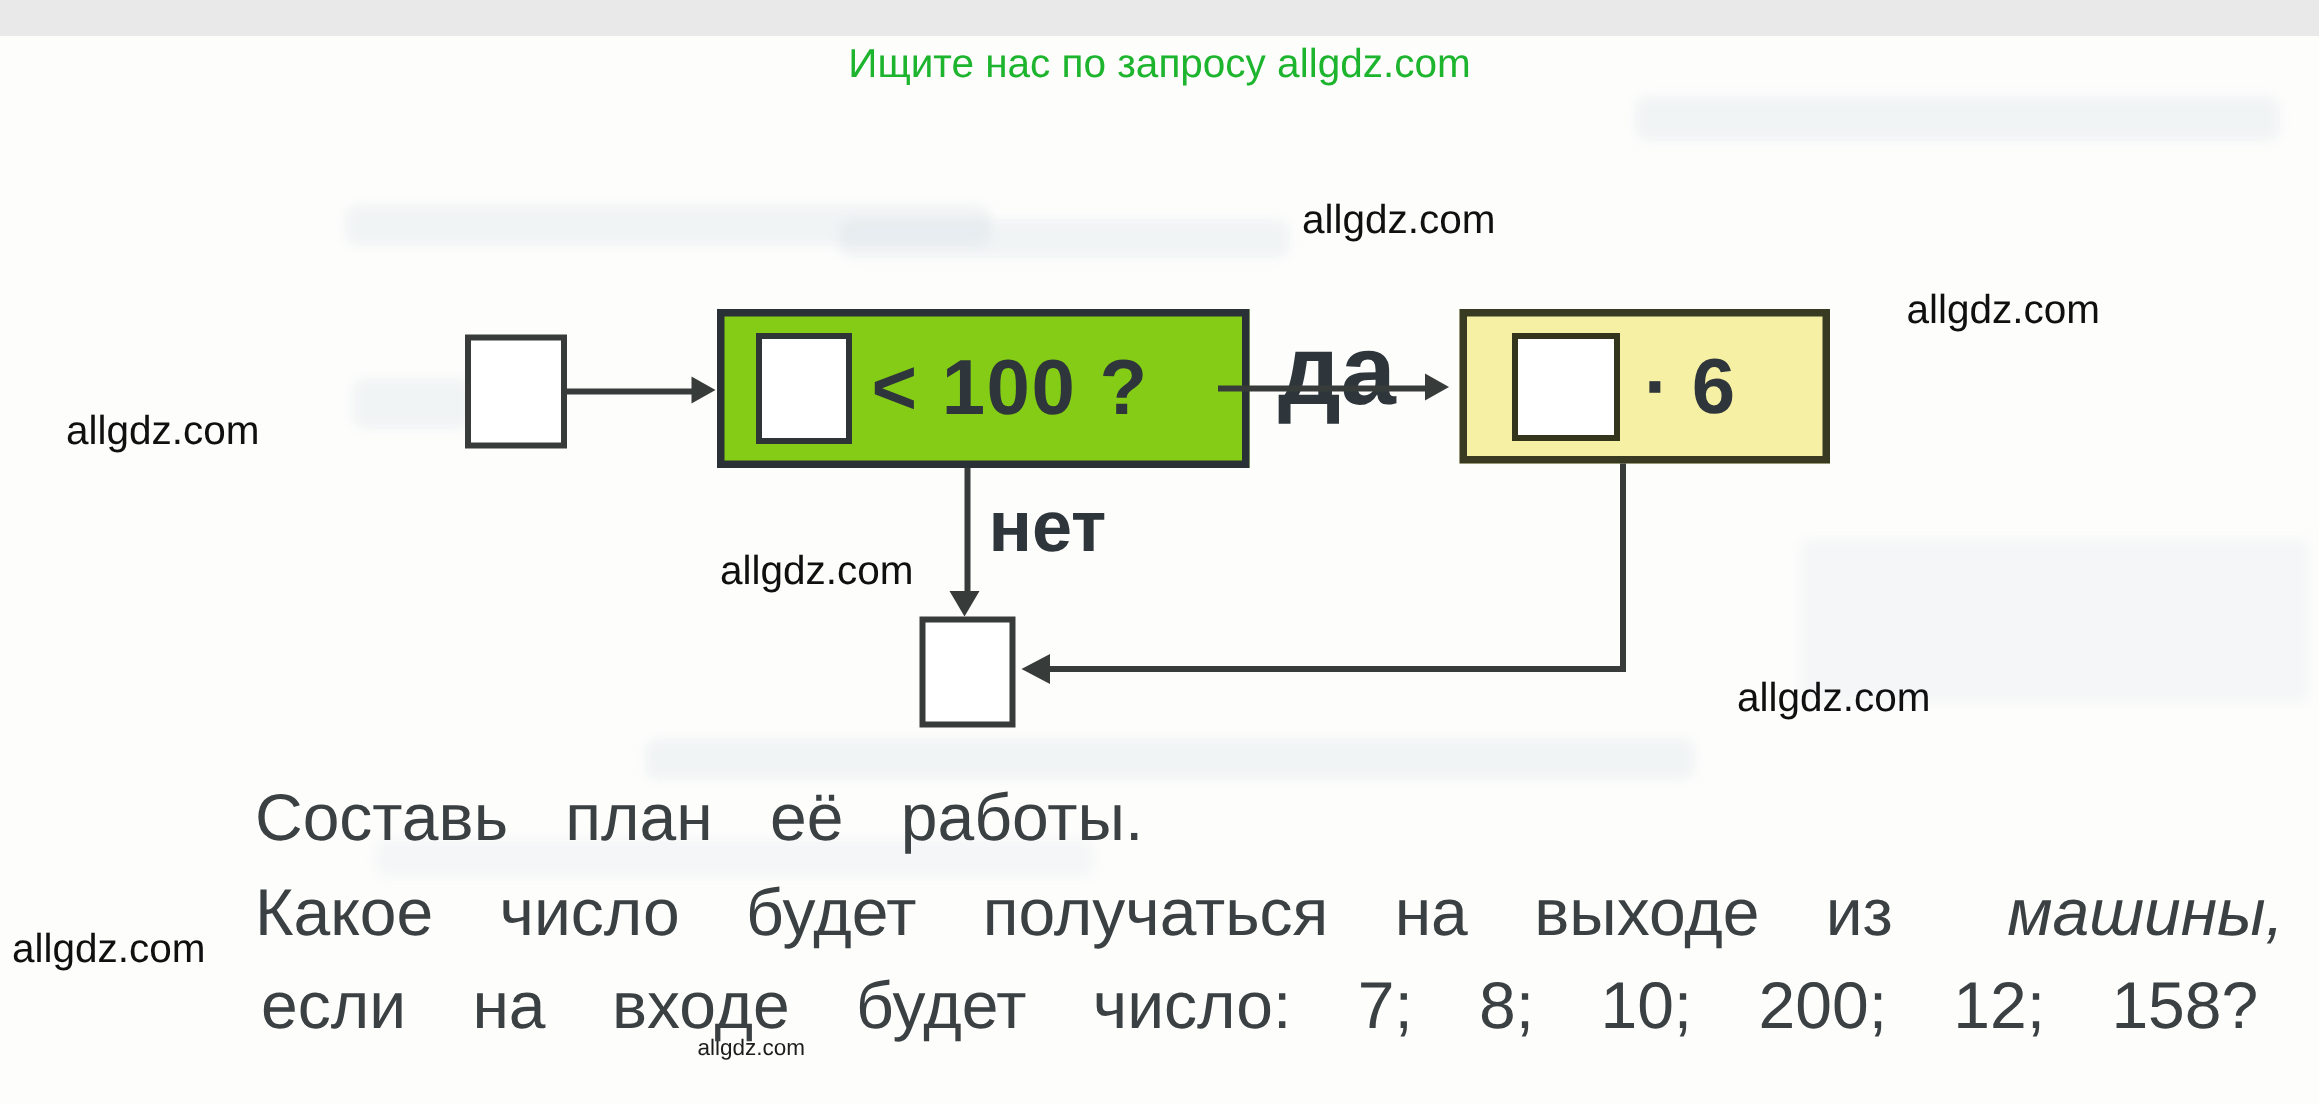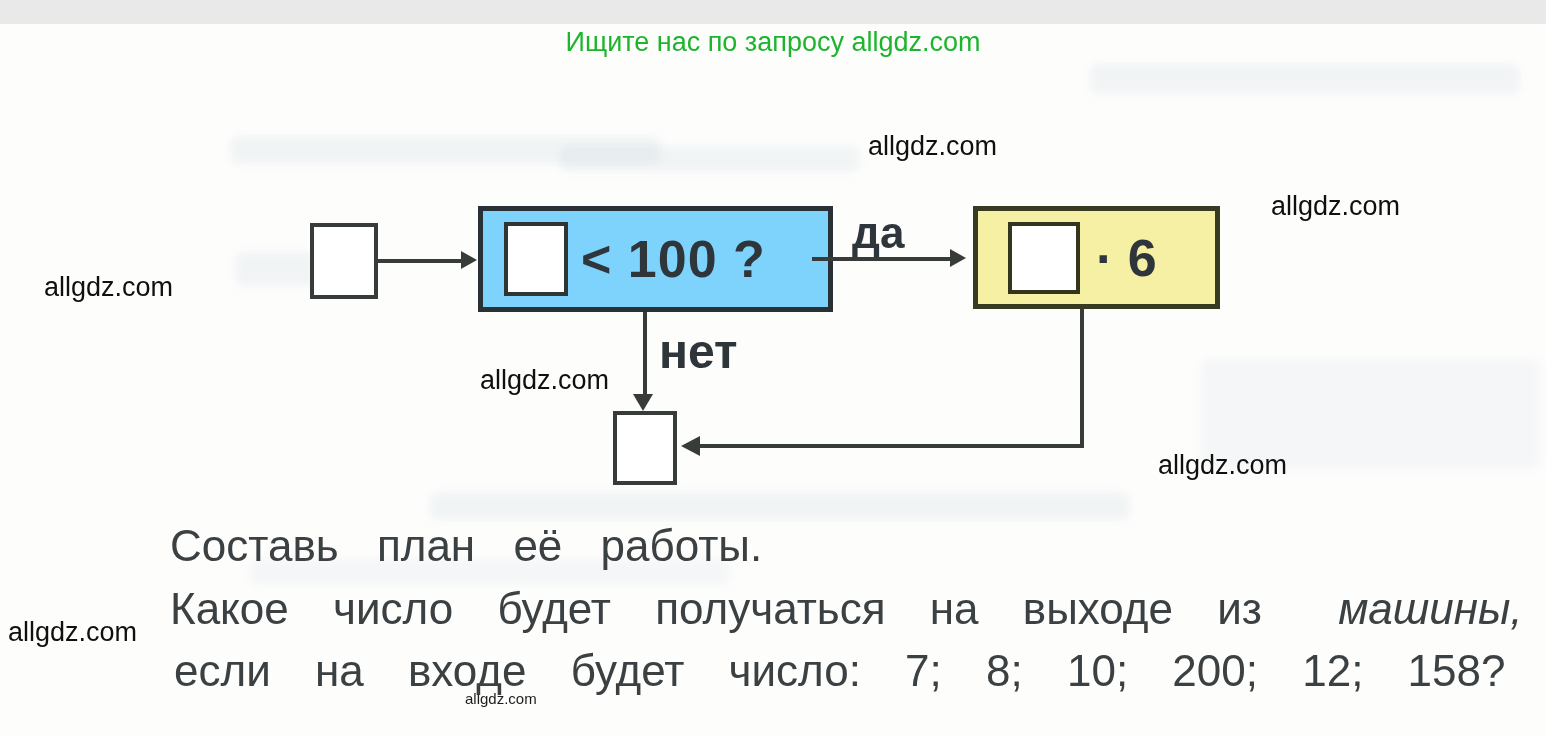--- a/index.html
+++ b/index.html
@@ -34,34 +34,34 @@
   .wm-d{left:480px;top:341px;}
   .wm-e{left:1158px;top:426px;}
   .wm-f{left:8px;top:593px;}
   .wm-small{left:465px;top:666px;font-size:15px;color:#1d1d1d;}
   
   .sq{position:absolute;background:#ffffff;border:4px solid #373c3a;}
   .input-square{left:310px;top:199px;width:60px;height:68px;}
   .output-square{left:613px;top:387px;width:56px;height:66px;}
   .cond-box{
     position:absolute;left:478px;top:182px;width:324px;height:96px;
-    background:#7dd3fc;border:5px solid #2a3136;
+    background:#84cc16;border:5px solid #2a3136;
     display:flex;align-items:center;padding-left:21px;gap:13px;box-sizing:content-box;
   }
   .cond-box .inner-sq{width:56px;height:66px;background:#fff;border:4px solid #2f3437;}
   .cond-text{font-size:52px;font-weight:bold;color:#2f363b;white-space:pre;letter-spacing:1px;}
   .op-box{
     position:absolute;left:973px;top:182px;width:207px;height:93px;
     background:#f5f0a4;border:5px solid #383a22;
     display:flex;align-items:center;padding-left:30px;gap:16px;box-sizing:content-box;
   }
   .op-box .inner-sq{width:64px;height:64px;background:#fff;border:4px solid #33361c;}
   .op-text{font-size:52px;font-weight:bold;color:#2f363b;white-space:pre;}
   .edge-label{position:absolute;font-weight:bold;color:#2f363b;white-space:nowrap;}
-  .da-label{left:852px;top:184px;font-size:44px;}
+  .da-label{left:852px;top:184px;font-size:66px;}
   .no-label{left:659px;top:300px;font-size:48px;}
   
   .arr1-line{left:378px;top:235px;width:85px;height:4px;}
   .arr1-head{left:461px;top:227px;border-top:9px solid transparent;border-bottom:9px solid transparent;border-left:16px solid #373c3a;}
   .arr2-line{left:812px;top:233px;width:140px;height:4px;}
   .arr2-head{left:950px;top:225px;border-top:9px solid transparent;border-bottom:9px solid transparent;border-left:16px solid #373c3a;}
   .no-line{left:643px;top:288px;width:4px;height:82px;}
   .no-head{left:633px;top:370px;border-left:10px solid transparent;border-right:10px solid transparent;border-top:17px solid #373c3a;}
   .ret-v{left:1080px;top:285px;width:4px;height:139px;}
   .ret-h{left:700px;top:420px;width:384px;height:4px;}

